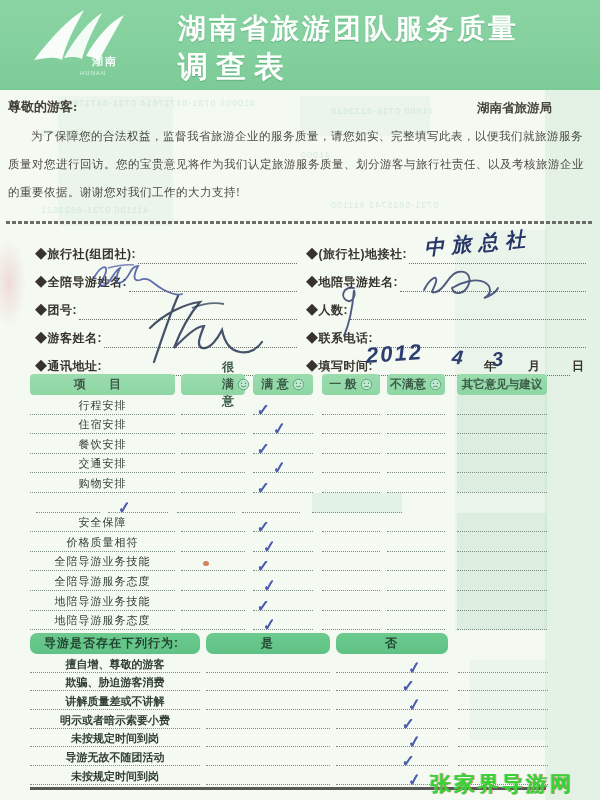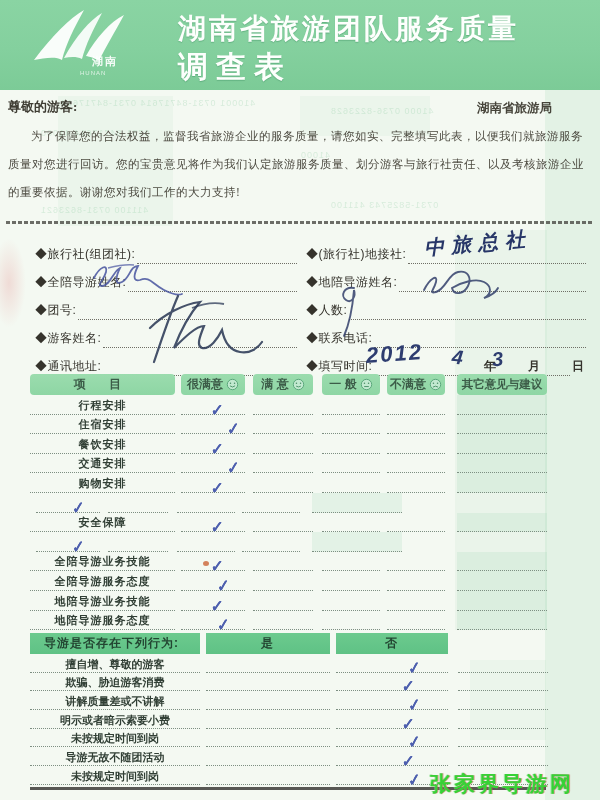--- a/index.html
+++ b/index.html
@@ -30,60 +30,60 @@
 
   .divider{position:absolute;left:6px;top:221px;width:588px;height:3px;
     background:repeating-linear-gradient(90deg,#4a4a44 0 4px,rgba(0,0,0,0) 4px 6px);opacity:.8;}
 
   
   .fields{position:absolute;left:0;top:236px;width:600px;height:136px;font-size:12px;color:#35332c;}
   .fcol{position:absolute;top:0;}
   .fcol.left{left:35px;width:262px;}
   .fcol.right{left:306px;width:280px;}
   .frow{display:flex;align-items:flex-end;height:28px;}
-  .flabel{font-weight:normal;white-space:nowrap;letter-spacing:.5px;padding-bottom:1px;}
+  .flabel{font-weight:bold;white-space:nowrap;letter-spacing:.5px;padding-bottom:1px;}
   .ffill{flex:1;border-bottom:1.5px dotted #6f6f66;height:16px;margin-left:2px;}
   .funit{font-weight:bold;padding:0 2px 1px 2px;}
   .ffill.small{flex:0 0 26px;}
   .ffill.date1{flex:1;}
 
   
   .hw{position:absolute;color:#2e3d70;font-style:italic;font-weight:bold;pointer-events:none;}
   .hw-jieshe{left:424px;top:230px;font-size:20px;letter-spacing:7px;transform:rotate(-5deg);color:#273668;}
   .hw-year{left:366px;top:341px;font-size:22px;transform:rotate(-4deg);letter-spacing:2px;}
   .hw-month{left:452px;top:346px;font-size:20px;transform:rotate(6deg);}
   .hw-day{left:492px;top:348px;font-size:20px;transform:rotate(-6deg);}
   .scribble{position:absolute;pointer-events:none;}
 
   
   .ratings{position:absolute;left:30px;top:374px;width:518px;}
   .rt-head{display:flex;height:21px;}
   .hc{background:linear-gradient(180deg,#9bdcae,#8ed6a4);border-radius:4px;display:flex;align-items:center;justify-content:center;
       font-size:12px;font-weight:bold;color:#3c5c48;gap:3px;}
   .rc,.hc{box-sizing:border-box;}
   .w-label{width:145px;}
-  .w-c1{width:64px;margin-left:6px;}
+  .w-c1{width:64px;margin-left:6px;padding-left:46px;}
   .w-c2{width:60px;margin-left:8px;}
   .w-c3{width:58px;margin-left:9px;}
   .w-c4{width:58px;margin-left:7px;}
   .w-c5{width:90px;margin-left:12px;}
   .hc.w-label{letter-spacing:10px;}
   .hc.w-c5{font-size:11.5px;letter-spacing:0;}
   .face{width:13px;height:13px;flex:0 0 13px;}
 
   .r-row{display:flex;height:19.6px;align-items:flex-end;}
   .rc{border-bottom:1.3px dotted #7d8f82;height:100%;display:flex;align-items:flex-end;}
-  .rc.w-label{justify-content:center;font-size:11px;font-weight:bold;color:#313f35;letter-spacing:1px;line-height:17px;}
+  .rc.w-label{justify-content:center;font-size:11px;font-weight:normal;color:#313f35;letter-spacing:1px;line-height:17px;}
   .rc.w-c5{background:rgba(170,220,186,.22);}
 
   
   .behavior{position:absolute;left:30px;top:633px;width:518px;}
   .bt-head{display:flex;height:21px;}
   .bc{box-sizing:border-box;}
-  .bhc{background:linear-gradient(180deg,#6cca8e,#5fc285);display:flex;align-items:center;font-size:12px;font-weight:bold;color:#234632;}
+  .bhc{background:linear-gradient(180deg,#6cca8e,#5fc285);display:flex;align-items:center;font-size:12px;font-weight:bold;color:#234632;border-radius:7px;}
   .w-bl{width:170px;}
   .w-by{width:124px;margin-left:6px;}
   .w-bn{width:112px;margin-left:6px;}
   .w-br{width:90px;margin-left:10px;}
   .bhc.w-bl{padding-left:14px;letter-spacing:1px;}
   .bhc.w-by,.bhc.w-bn{justify-content:center;letter-spacing:2px;}
   .b-row{display:flex;height:18.7px;align-items:flex-end;}
   .b-row .bc{border-bottom:1.3px dotted #7d8f82;height:100%;display:flex;align-items:flex-end;}
   .b-row .w-bl{justify-content:center;font-size:11px;font-weight:bold;color:#313f35;line-height:16px;}
 
@@ -321,20 +321,21 @@
         <div class="rc w-label">安全保障</div>
         <div class="rc w-c1">
           <span class="check">✓</span>
         </div>
         <div class="rc w-c2"></div>
         <div class="rc w-c3"></div>
         <div class="rc w-c4"></div>
         <div class="rc w-c5"></div>
       </div>
     <div class="r-row">
+        <div class="rc w-label">价格质量相符</div>
         <div class="rc w-c1">
           <span class="check">✓</span>
         </div>
         <div class="rc w-c2"></div>
         <div class="rc w-c3"></div>
         <div class="rc w-c4"></div>
         <div class="rc w-c5"></div>
       </div>
     <div class="r-row">
         <div class="rc w-label">全陪导游业务技能</div>

